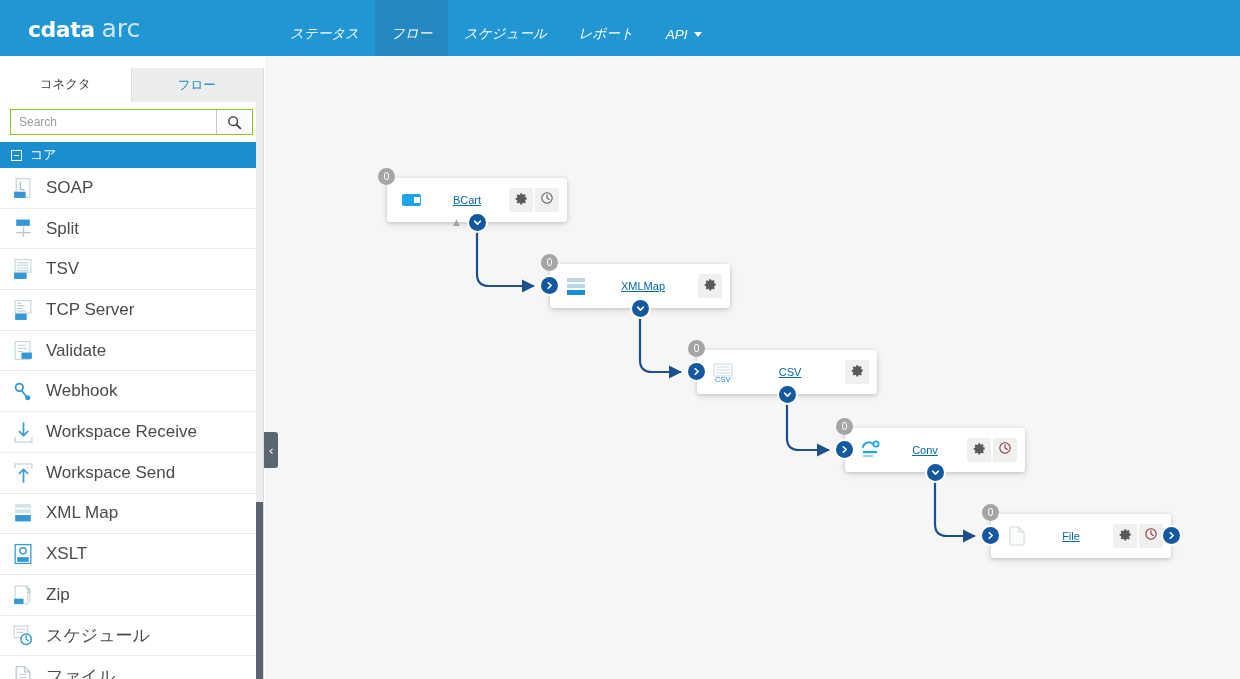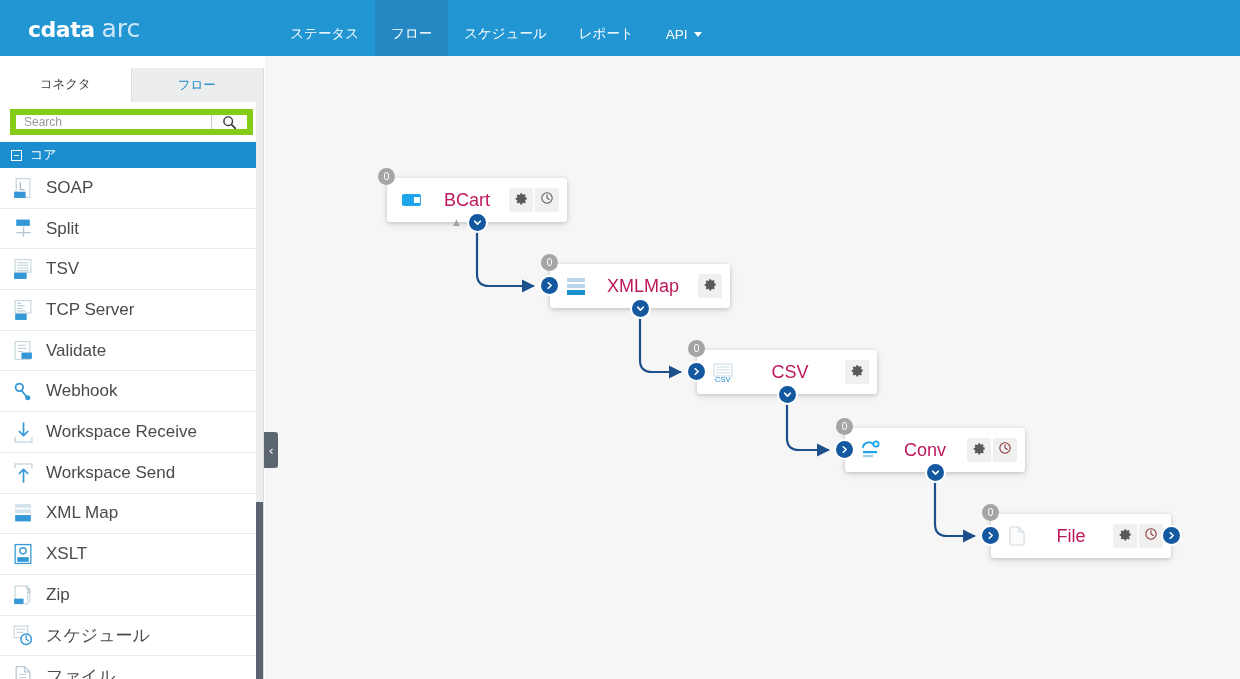--- a/index.html
+++ b/index.html
@@ -32,20 +32,21 @@
     font-size: 25px; font-weight: 400; color: #cde8f6;
     letter-spacing: 0px;
     font-family: "DejaVu Sans", sans-serif;
   }
   .navlinks { display: flex; align-items: stretch; height: 56px; margin-left: 134px; }
   .navlink {
     display: flex; align-items: center; justify-content: center;
     padding: 0 16px; height: 68px;
     color: #ffffff; font-size: 13.5px; cursor: pointer;
     white-space: nowrap;
+    font-style: italic;
   }
   .navlink.active { background: #2489c2; }
   .navlink .caret {
     display: inline-block; margin-left: 6px;
     border-left: 4px solid transparent; border-right: 4px solid transparent;
     border-top: 5px solid #ffffff;
   }
 
   
   .sidebar {
@@ -66,21 +67,21 @@
   .tab.active {
     background: #ffffff; color: #3c3c3c; border-bottom: 1px solid #ffffff;
     margin-bottom: -1px;
   }
   .searchrow {
     height: 40px; display: flex; align-items: center;
     padding: 0 10px; background: #ffffff;
   }
   .searchbox {
     display: flex; width: 100%; height: 26px;
-    border: 6px solid #84cc16; background: #ffffff;
+    border: 1px solid #84cc16; background: #ffffff;
   }
   .searchbox input {
     flex: 1; border: none; outline: none; padding: 0 8px;
     font-size: 12px; color: #555; font-family: "Liberation Sans", sans-serif;
     background: transparent;
   }
   .searchbox input::placeholder { color: #9a9a9a; }
   .searchbtn {
     width: 36px; border-left: 1px solid #c9c9c9;
     display: flex; align-items: center; justify-content: center;
@@ -143,22 +144,23 @@
     background: #ffffff;
     border-radius: 3px;
     box-shadow: 0 1px 4px rgba(0,0,0,.18), 0 3px 10px rgba(0,0,0,.07);
     display: flex; align-items: center;
   }
   .node .nicon {
     width: 24px; height: 24px; margin-left: 14px; flex: 0 0 auto;
     display: flex; align-items: center; justify-content: center;
   }
   .node .ntitle {
-    flex: 1; text-align: center; font-size: 18px; color: #be185d;
+    flex: 1; text-align: center; font-size: 11px; color: #0369a1;
     padding: 0 6px;
+    text-decoration: underline;
   }
   .node .nacts { display: flex; align-items: center; gap: 2px; margin-right: 8px; }
   .nbtn {
     width: 24px; height: 24px; border-radius: 2px;
     display: flex; align-items: center; justify-content: center;
     cursor: pointer; background: #f0f0f0;
   }
   .badge {
     position: absolute; left: -9px; top: -10px;
     width: 17px; height: 17px; border-radius: 50%;

